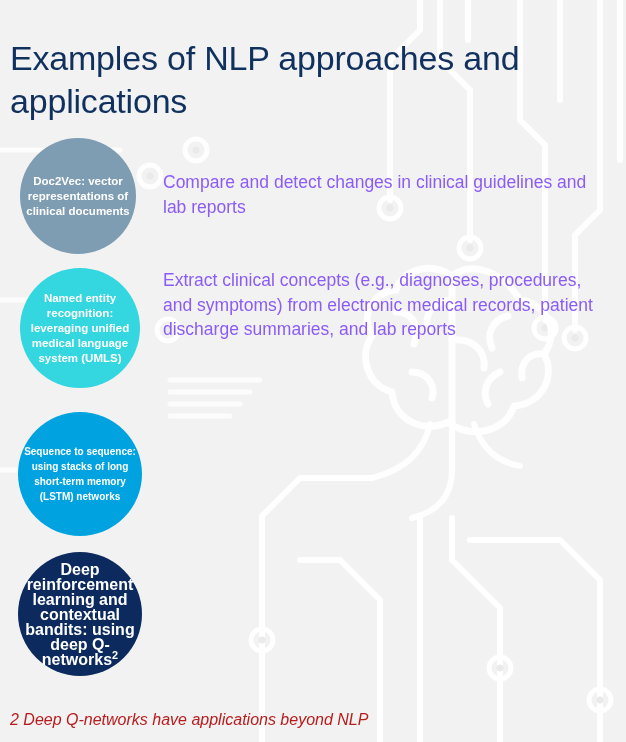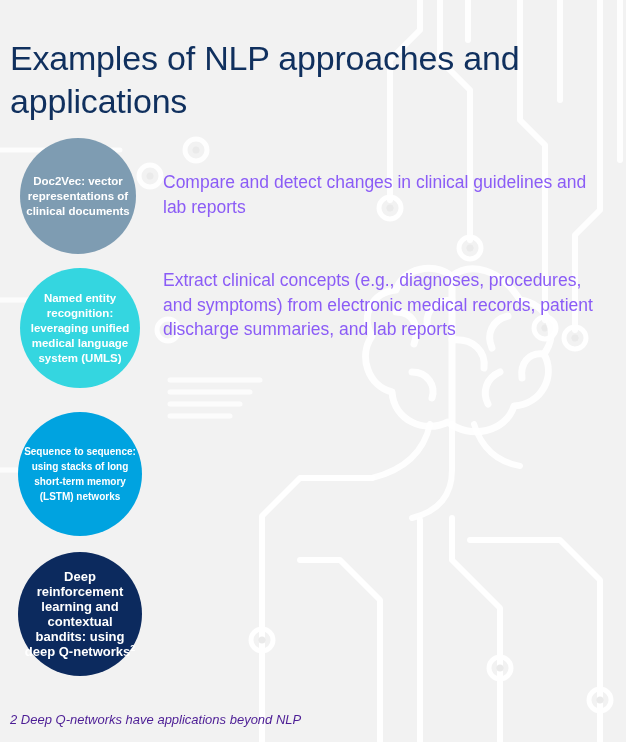--- a/index.html
+++ b/index.html
@@ -80,22 +80,22 @@
     color: #8b5cf6;
     font-size: 17.5px;
     line-height: 24.5px;
     font-weight: 400;
   }
 
   .footnote {
     position: absolute;
     left: 10px;
     top: 712px;
-    color: #4c1d95;
-    font-size: 13px;
+    color: #b91c1c;
+    font-size: 16px;
     font-style: italic;
     line-height: 16px;
     z-index: 2;
   }
 
   sup {
     font-size: 0.68em;
     vertical-align: super;
     line-height: 0;
   }
@@ -200,21 +200,21 @@
       <div class="row-text" style="left:163px; top:8px; width:445px;">Extract clinical concepts (e.g., diagnoses, procedures, and symptoms) from electronic medical records, patient discharge summaries, and lab reports</div>
     </div>
 
     <div class="row" style="height:142px;">
       <div class="bubble" style="left:18px; top:6px; width:124px; height:124px; background:#00a3e0; font-size:10px; line-height:15px;">
         <span class="bubble-label">Sequence to sequence: using stacks of long short-term memory (LSTM) networks</span>
       </div>
     </div>
 
     <div class="row" style="height:150px;">
-      <div class="bubble" style="left:18px; top:4px; width:124px; height:124px; background:#0c2a5e; font-size:13px; line-height:15px;">
+      <div class="bubble" style="left:18px; top:4px; width:124px; height:124px; background:#0c2a5e; font-size:16px; line-height:15px;">
         <span class="bubble-label"><span>Deep reinforcement learning and contextual bandits: using deep Q-networks</span><sup>2</sup></span>
       </div>
     </div>
 
   </div>
 
   <div class="footnote">2 Deep Q-networks have applications beyond NLP</div>
 </div>
 
 </body></html>

